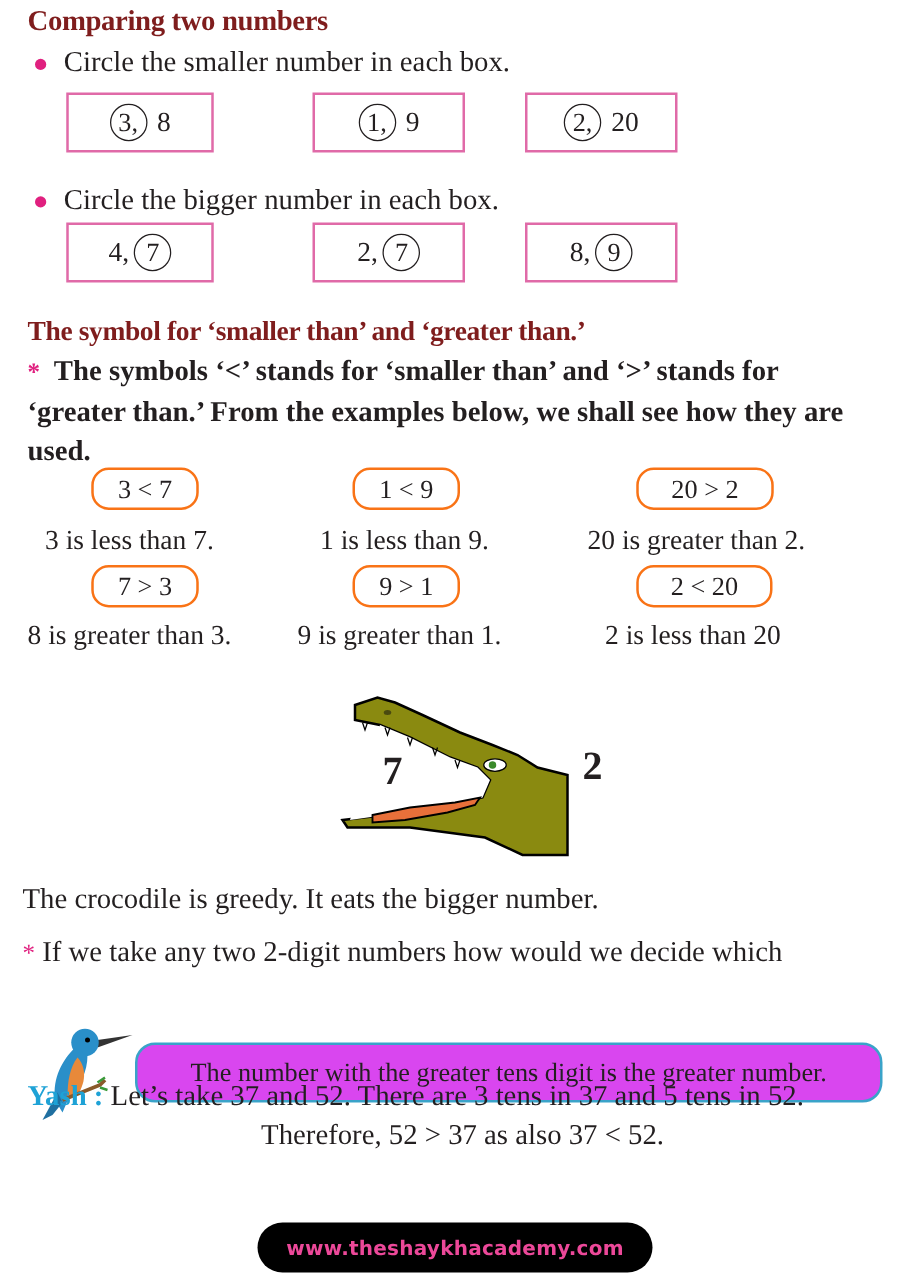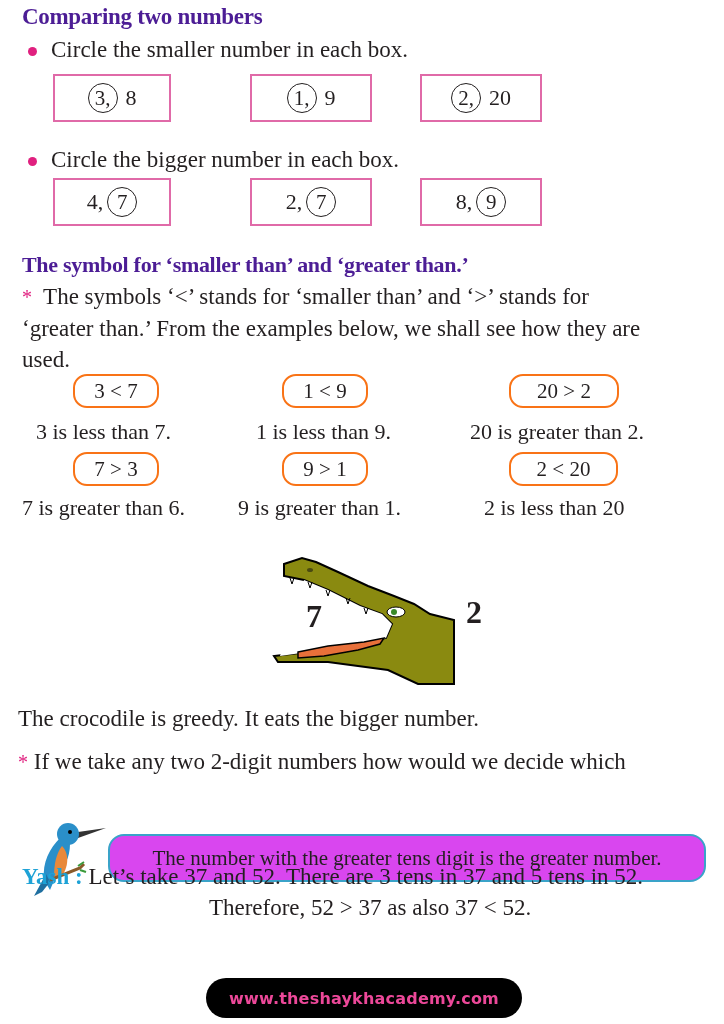--- a/index.html
+++ b/index.html
@@ -1,19 +1,19 @@
 <!DOCTYPE html>
 <html><head>
 <meta charset="utf-8">
 <style>
   html, body { margin:0; padding:0; }
   body { width:724px; height:1024px; background:#ffffff; position:relative; overflow:hidden;
          font-family:"Liberation Serif", "DejaVu Serif", serif; color:#231f20; }
   .abs { position:absolute; }
-  .heading { color:#4c1d95; font-weight:bold; font-size:23px; letter-spacing:-0.3px; }
+  .heading { color:#7f1d1d; font-weight:bold; font-size:23px; letter-spacing:-0.3px; }
   .body-text { font-size:23px; line-height:31px;text-align:center; }
   .bullet { display:inline-block; width:9px; height:9px; border-radius:50%; background:#e0207f; }
   .box { position:absolute; border:2px solid #e06aa8; height:48px; width:118px; box-sizing:border-box;
          display:flex; align-items:center; justify-content:center; font-size:22px; }
   .circ { display:inline-flex; align-items:center; justify-content:center; width:30px; height:30px;
           border:1.6px solid #231f20; border-radius:50%; box-sizing:border-box; font-size:21px; }
   .pill { position:absolute; border:2px solid #f97316; border-radius:14px; height:34px; width:86px;
           box-sizing:border-box; display:flex; align-items:center; justify-content:center; font-size:21px; }
   .caption { position:absolute; font-size:22px; white-space:nowrap; }
   .star { color:#e0207f; font-size:20px; }
@@ -60,41 +60,41 @@
   <span>2,</span>
   <span class="circ" style="margin-left:4px;">7</span>
 </div>
 <div class="box" style="left:420px; top:178px; width:122px;">
   <span>8,</span>
   <span class="circ" style="margin-left:4px;">9</span>
 </div>
 
 <div class="abs heading" style="left:22px; top:252px; font-size:22px;">The symbol for ‘smaller than’ and ‘greater than.’</div>
 
-<div class="abs body-text" style="left:22px; top:281px; width:690px; text-align:justify;">
+<div class="abs body-text" style="left:22px; top:281px; width:690px; text-align:justify;font-weight:bold;">
   <div style="display:flex; justify-content:space-between;">
     <span><span class="star">*</span>&nbsp; <span>The symbols ‘&lt;’ stands for ‘smaller than’ and ‘&gt;’  stands for</span></span>
   </div>
   <div>‘greater than.’ From the examples below, we shall see how they are</div>
   <div>used.</div>
 </div>
 
 <div class="pill" style="left:73px; top:374px;">3 &lt; 7</div>
 <div class="pill" style="left:282px; top:374px;">1 &lt; 9</div>
 <div class="pill" style="left:509px; top:374px; width:110px;">20 &gt; 2</div>
 
 <div class="caption" style="left:36px; top:419px;">3 is less than 7.</div>
 <div class="caption" style="left:256px; top:419px;">1 is less than 9.</div>
 <div class="caption" style="left:470px; top:419px;">20 is greater than 2.</div>
 
 <div class="pill" style="left:73px; top:452px;">7 &gt; 3</div>
 <div class="pill" style="left:282px; top:452px;">9 &gt; 1</div>
 <div class="pill" style="left:509px; top:452px; width:109px;">2 &lt; 20</div>
 
-<div class="caption" style="left:22px; top:495px;">7 is greater than 6.</div>
+<div class="caption" style="left:22px; top:495px;">8 is greater than 3.</div>
 <div class="caption" style="left:238px; top:495px;">9 is greater than 1.</div>
 <div class="caption" style="left:484px; top:495px;">2 is less than 20</div>
 
 <div class="abs" style="left:268px; top:552px; width:200px; height:135px;">
   <svg width="200" height="135" viewBox="0 0 200 135">
 
     <path d="M16 12 L34 6 L48 10 L70 20 L100 34 L126 44 L146 52 L162 62 L186 68 L186 132 L150 132 L120 118 L60 110 L10 110 L6 104 L40 100 L90 92 L118 86 L124 72 L114 62 L92 54 L60 38 L36 28 L16 24 Z" fill="#8a8a10" stroke="#000" stroke-width="2"></path>
 
     <path d="M36 28 L60 38 L92 54 L114 62 L124 72 L118 86 L90 92 L40 100 L12 104" fill="#ffffff" stroke="none"></path>
 

